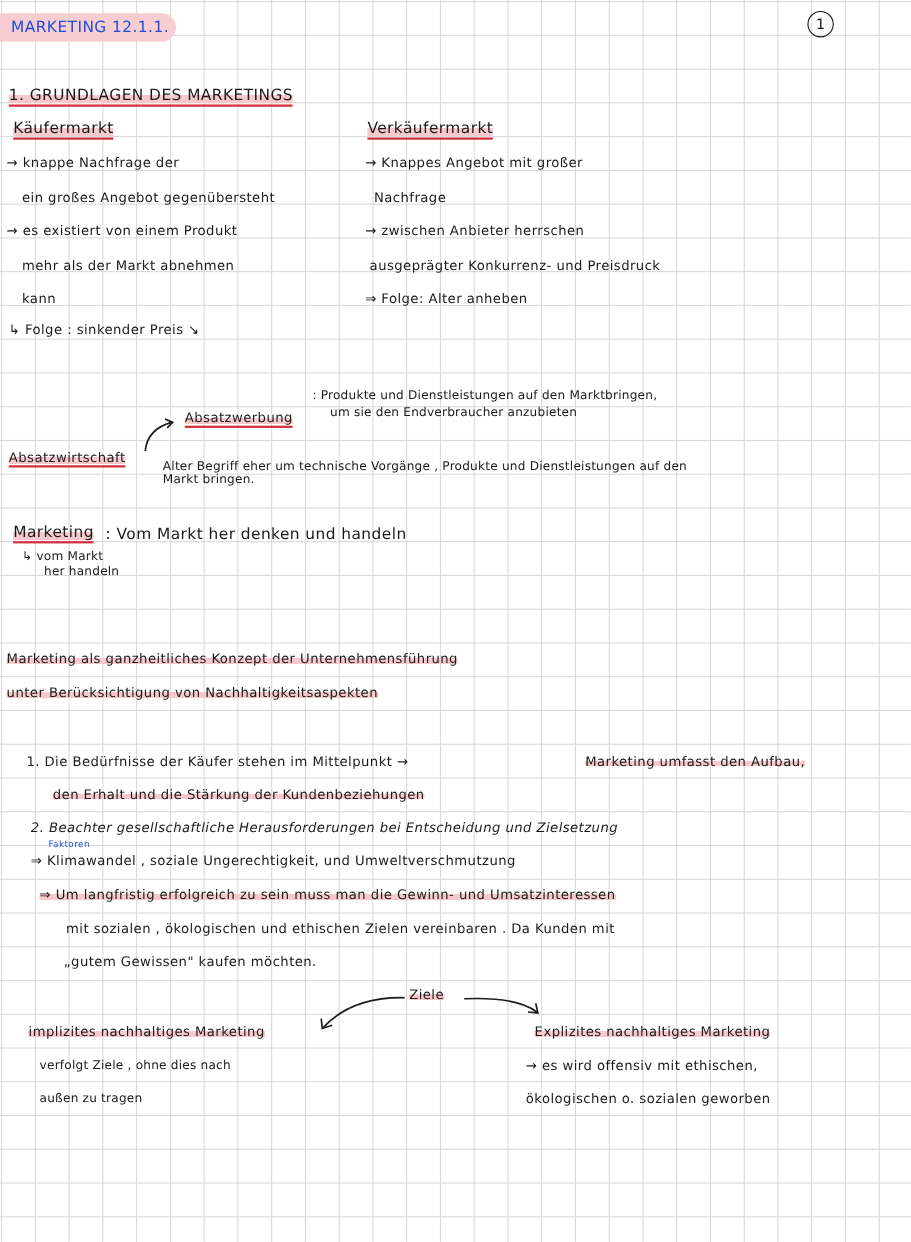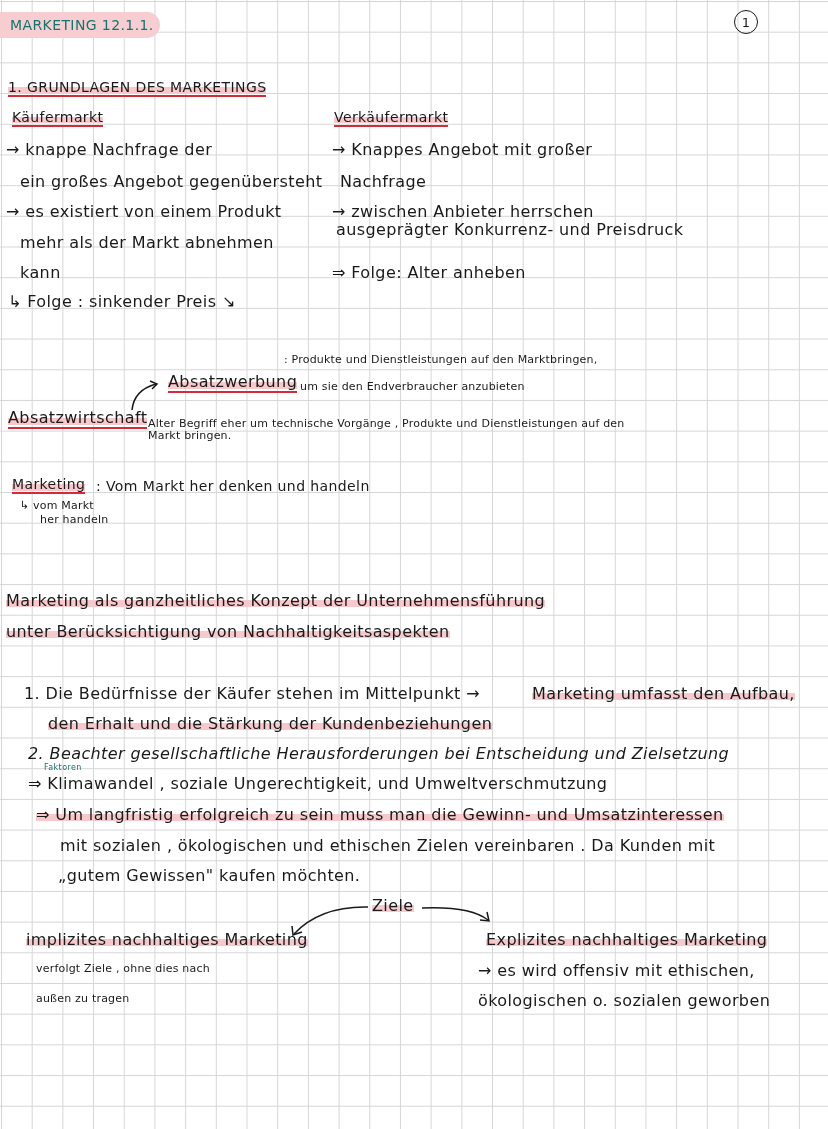--- a/index.html
+++ b/index.html
@@ -7,25 +7,25 @@
     width: 828px; height: 1129px; overflow: hidden; position: relative;
     background-color: #ffffff;
     background-image:
       linear-gradient(to right, #d6d6d6 1px, transparent 1px),
       linear-gradient(to bottom, #d6d6d6 1px, transparent 1px);
     background-size: 30.7px 30.7px;
     background-position: 1px 1px;
     font-family: "DejaVu Sans", sans-serif;
     color: #1a1a1a;
   }
-  .t { position: absolute; white-space: nowrap; font-size: 16px; letter-spacing: 0.4px; line-height: 1; }
+  .t { position: absolute; white-space: nowrap; font-size: 12px; letter-spacing: 0.4px; line-height: 1; }
   .sm { font-size: 11px; letter-spacing: 0.2px; }
   .md { font-size: 14px; }
   .caps { text-transform: uppercase; }
-  .red { color: #0f766e; }
+  .red { color: #1d4ed8; }
   .hl { background: linear-gradient(to bottom, transparent 45%, #f7c9cd 45%, #f7c9cd 90%, transparent 90%); }
   .ul { border-bottom: 2px solid #d42a3a; padding-bottom: 1px; }
   .title-pill {
     position: absolute; left: 0; top: 12px; height: 26px; width: 160px;
     background: #f8cdd1; border-radius: 0 13px 13px 0;
   }
   .page-num {
     position: absolute; left: 734px; top: 10px; width: 22px; height: 22px;
     border: 1.6px solid #1a1a1a; border-radius: 50%;
     font-size: 13px; display: flex; align-items: center; justify-content: center;
@@ -46,30 +46,30 @@
 <div class="t" style="left:20px;top:174px;">ein großes Angebot gegenübersteht</div>
 <div class="t" style="left:6px;top:204px;">→ es existiert von einem Produkt</div>
 <div class="t" style="left:20px;top:235px;">mehr als der Markt abnehmen</div>
 <div class="t" style="left:20px;top:265px;">kann</div>
 <div class="t" style="left:8px;top:294px;">↳ Folge : sinkender Preis ↘</div>
 
 <div class="t md hl ul" style="left:334px;top:110px;">Verkäufermarkt</div>
 <div class="t" style="left:332px;top:142px;">→ Knappes Angebot mit großer</div>
 <div class="t" style="left:340px;top:174px;">Nachfrage</div>
 <div class="t" style="left:332px;top:204px;">→ zwischen Anbieter herrschen</div>
-<div class="t" style="left:336px;top:222px;">ausgeprägter Konkurrenz- und Preisdruck</div>
+<div class="t" style="left:336px;top:235px;">ausgeprägter Konkurrenz- und Preisdruck</div>
 <div class="t" style="left:332px;top:265px;">⇒ Folge: Alter anheben</div>
 
 <svg class="arrow" style="left:126px;top:378px;" width="40" height="36">
   <path d="M6 32 Q8 12 30 6" stroke="#1a1a1a" stroke-width="1.5" fill="none"></path>
   <path d="M24 3 L31 6 L26 11" stroke="#1a1a1a" stroke-width="1.5" fill="none"></path>
 </svg>
 <div class="t hl ul" style="left:168px;top:374px;">Absatzwerbung</div>
 <div class="t sm" style="left:284px;top:354px;">: Produkte und Dienstleistungen auf den Marktbringen,</div>
-<div class="t sm" style="left:300px;top:381px;">um sie den Endverbraucher anzubieten</div>
+<div class="t sm" style="left:300px;top:369px;">um sie den Endverbraucher anzubieten</div>
 <div class="t hl ul" style="left:8px;top:410px;">Absatzwirtschaft</div>
 <div class="t sm" style="left:148px;top:418px;">Alter Begriff eher um technische Vorgänge , Produkte und Dienstleistungen auf den</div>
 <div class="t sm" style="left:148px;top:430px;">Markt bringen.</div>
 
 <div class="t md hl ul" style="left:12px;top:477px;">Marketing</div>
 <div class="t md" style="left:96px;top:479px;">:  Vom Markt her denken und handeln</div>
 <div class="t sm" style="left:20px;top:500px;">↳ vom Markt</div>
 <div class="t sm" style="left:40px;top:514px;">her handeln</div>
 
 <div class="t hl" style="left:6px;top:593px;">Marketing als ganzheitliches Konzept der Unternehmensführung</div>

